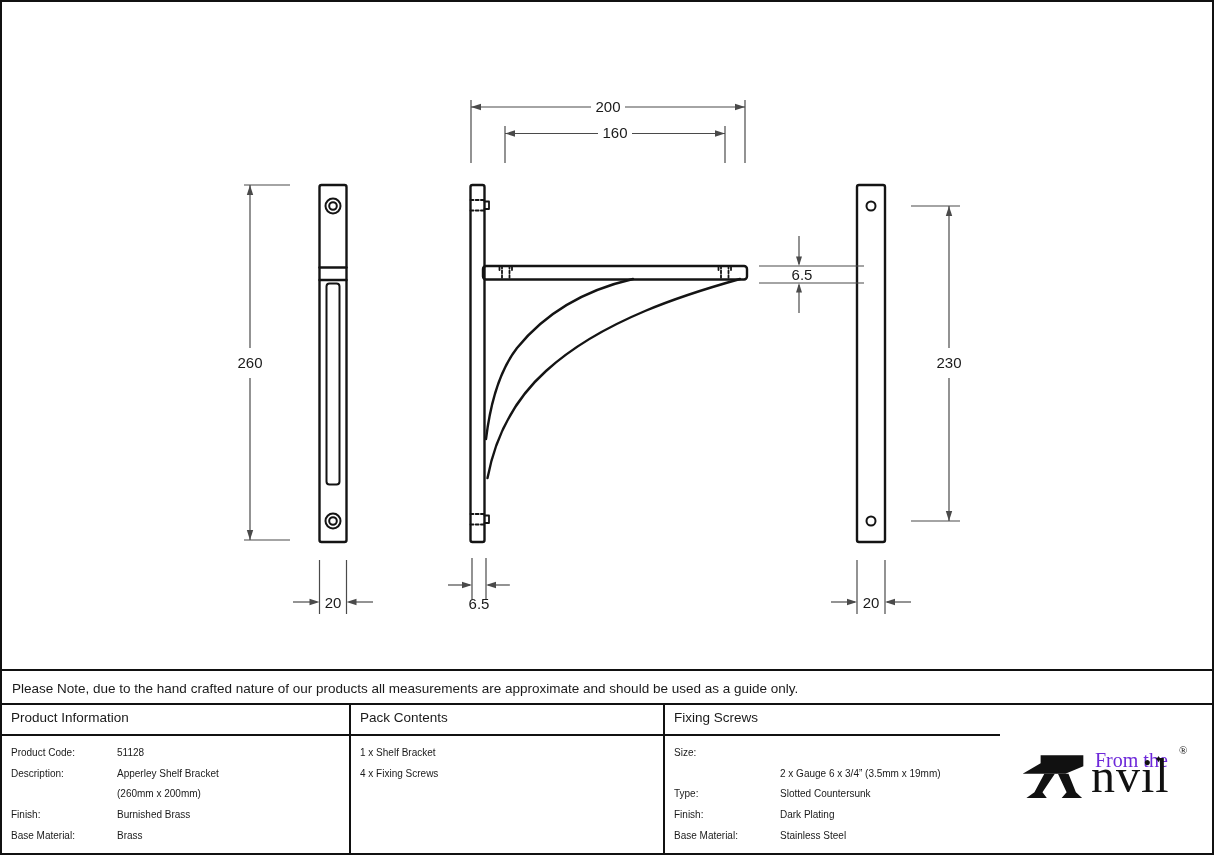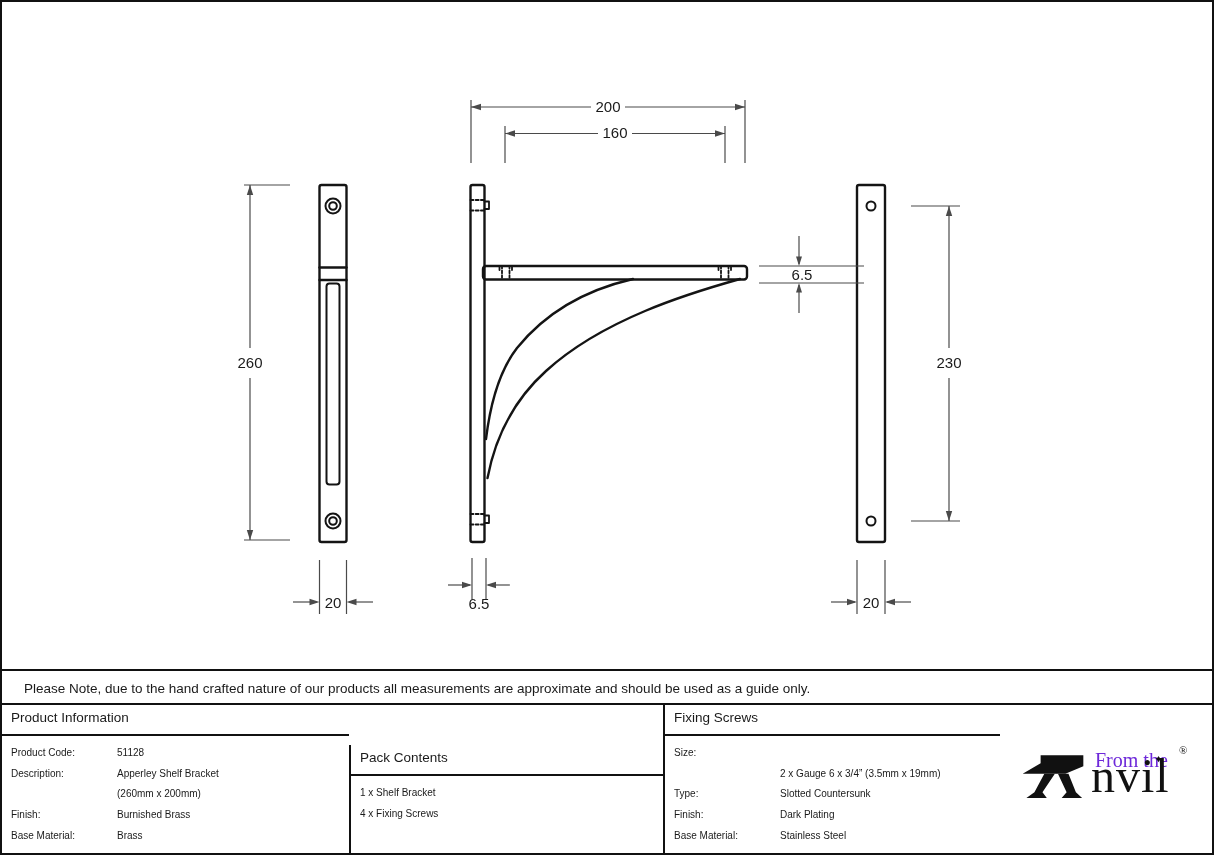--- a/index.html
+++ b/index.html
@@ -12,30 +12,30 @@
     font-family:"Liberation Sans",sans-serif;
     color:#1a1a1a;
     overflow:hidden;
   }
   svg text{font-family:"Liberation Sans",sans-serif;}
   .dim-text{font-size:15px;fill:#1a1a1a;}
   .note-row{
     position:absolute;left:0;right:0;top:667px;height:34px;
     border-top:2px solid #111;
     display:flex;align-items:center;
-    padding-left:22px;
+    padding-left:10px;
     font-size:13.5px;
   }
   .spec-table{
     position:absolute;left:0;right:0;top:701px;bottom:0;
     border-top:2px solid #111;
   }
   .col{position:absolute;top:0;bottom:0;box-sizing:border-box;}
   .col-pi{left:0;width:347px;border-radius:26px;}
-  .col-pc{left:347px;width:314px;border-left:2px solid #111;margin-top:40px;}
+  .col-pc{left:347px;width:314px;border-left:2px solid #111;}
   .col-fs{left:661px;width:337px;border-left:2px solid #111;}
   .col-logo{left:998px;right:0;border-left:2px solid #111;}
   .cell-header{
     height:24px;border-bottom:2px solid #111;
     padding:5px 0 0 9px;font-size:13.5px;
   }
   .cell-body{padding:7px 13px 0 9px;font-size:10px;}
   .kv-row{display:flex;line-height:20.7px;}
   .kv-label{width:106px;flex:none;}
   .kv-value{white-space:nowrap;}

